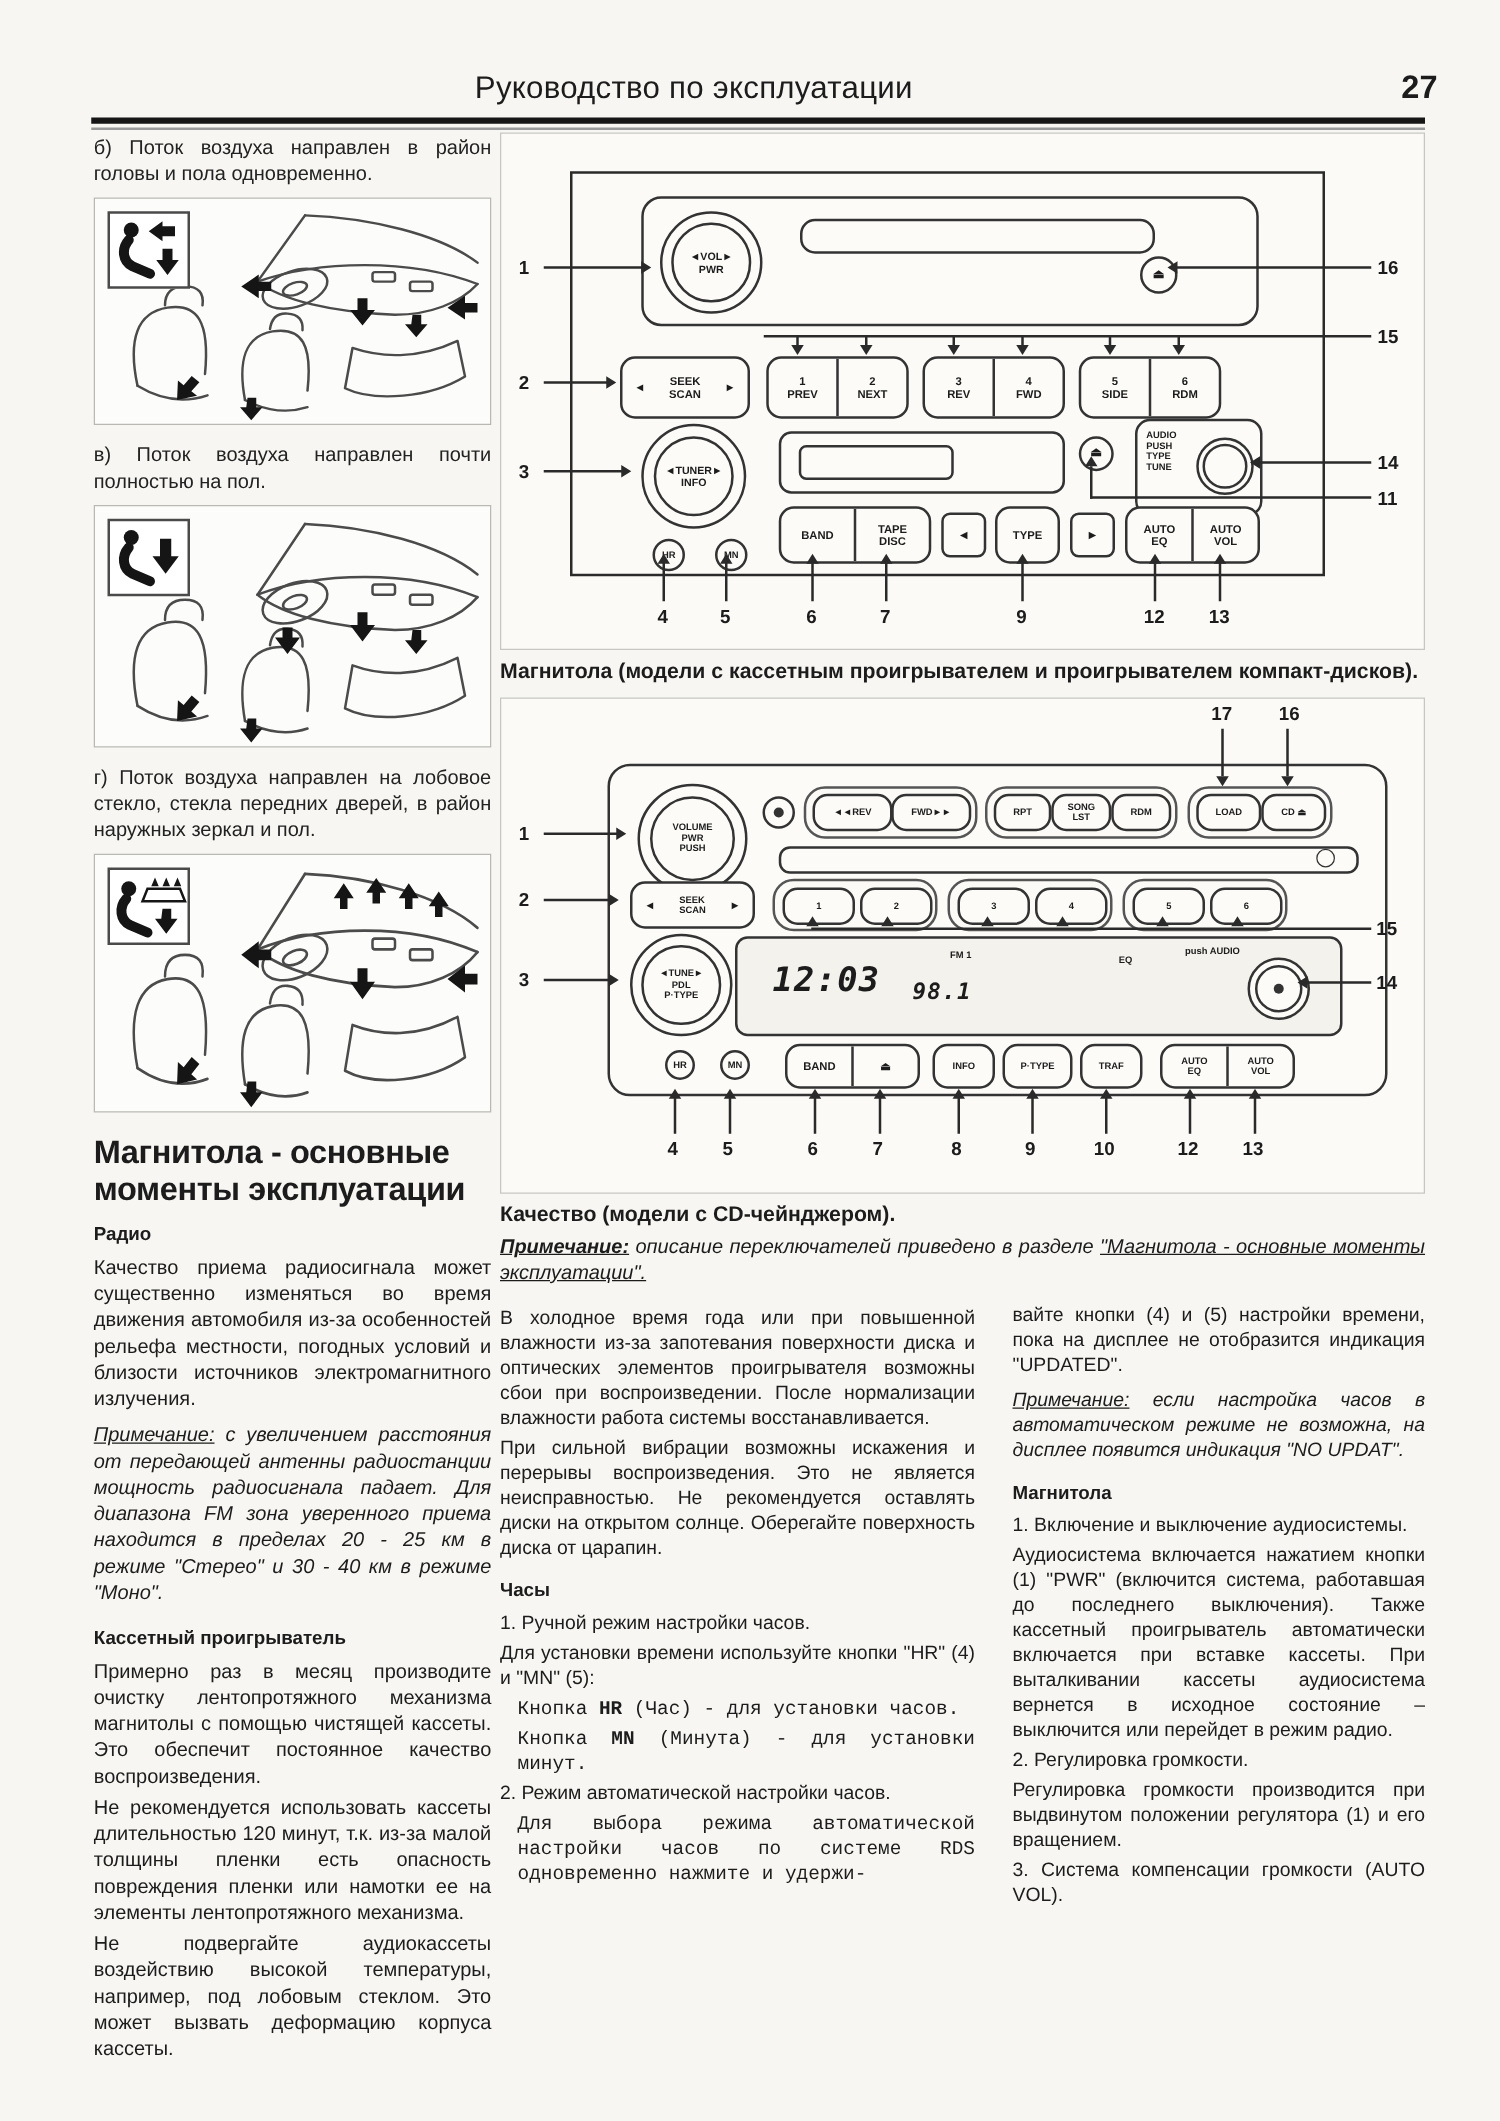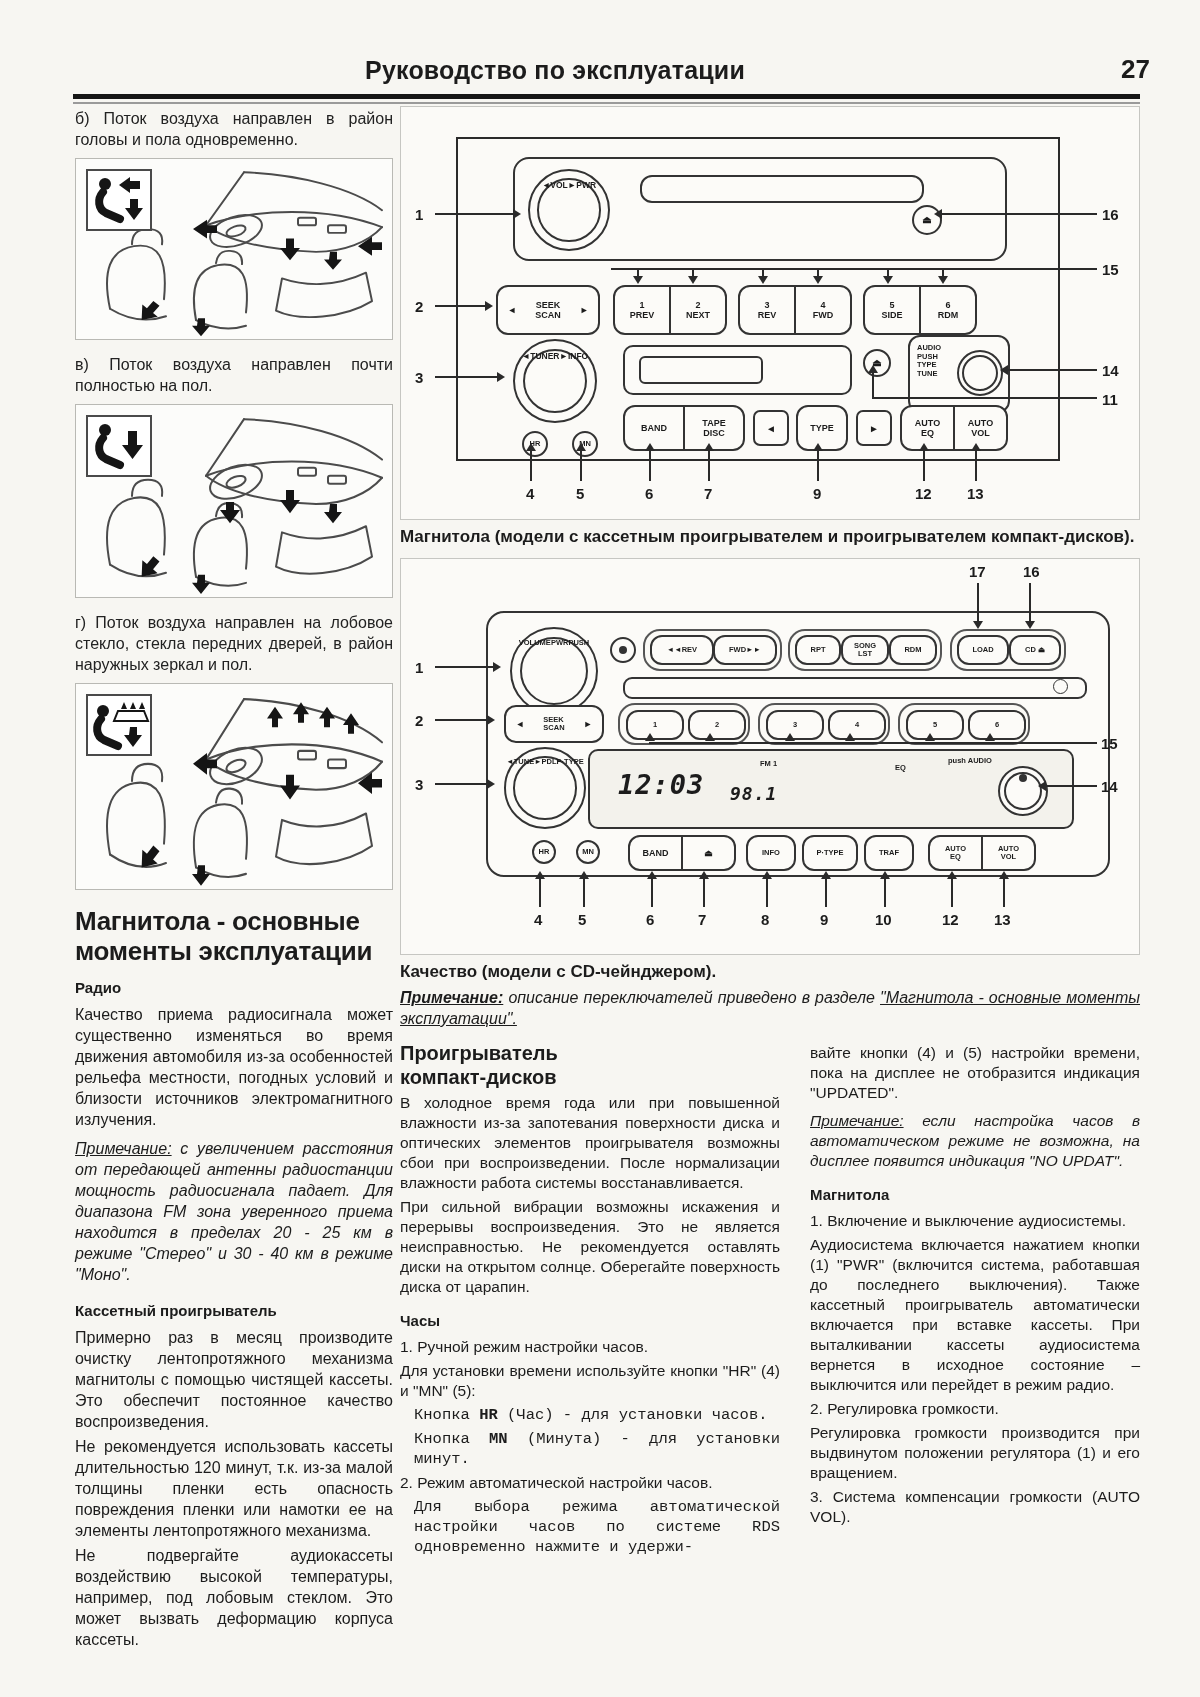--- a/index.html
+++ b/index.html
@@ -1,19 +1,19 @@
 <!DOCTYPE html>
 <html><head>
 <meta charset="utf-8">
 <style>
   html,body{margin:0;padding:0;background:#e8e8e6;}
   .page{position:relative;width:1200px;height:1697px;background:#f7f6f2;font-family:"Liberation Sans",sans-serif;color:#1c1c1c;overflow:hidden;}
   .abs{position:absolute;}
   
-  .hdr-title{position:absolute;top:56px;left:75px;width:960px;text-align:center;font-size:25px;font-weight:bold;letter-spacing:.2px;}
+  .hdr-title{position:absolute;top:56px;left:75px;width:960px;text-align:center;font-size:25px;font-weight:normal;letter-spacing:.2px;}
   .pageno{position:absolute;top:54px;right:50px;font-size:26px;font-weight:bold;}
   .rule1{position:absolute;top:94px;left:73px;width:1067px;height:5px;background:#161616;}
   .rule2{position:absolute;top:102px;left:73px;width:1067px;height:2px;background:#9a9a9a;}
   
   .leftcol{position:absolute;left:75px;top:108px;width:318px;}
   .cap{font-size:16px;line-height:21px;text-align:justify;color:#222;}
   .ill{position:relative;border:1px solid #b9b9b4;background:#fcfcfa;margin-top:8px;overflow:hidden;}
   .inset{position:absolute;left:10px;top:10px;width:62px;height:58px;border:2px solid #4a4a4a;background:#fff;}
   .h1{font-size:26px;line-height:30px;font-weight:bold;margin-top:16px;letter-spacing:-.3px;}
   .h2{font-size:15px;line-height:24px;font-weight:bold;margin-top:10px;}
@@ -23,21 +23,21 @@
   .u{text-decoration:underline;}
   
   .rightarea{position:absolute;left:400px;top:106px;width:740px;}
   .dbox{position:relative;border:1px solid #c6c6c2;background:#fbfaf7;}
   .d1{height:412px;}
   .d2{height:395px;margin-top:10px;}
   .dcap{font-weight:bold;font-size:17px;line-height:22px;margin-top:6px;text-align:justify;}
   .panel{position:absolute;border:2px solid #2a2a2a;}
   .face{position:absolute;border:2px solid #333;border-radius:16px;background:#fcfbf8;}
   .knob{position:absolute;border:2px solid #333;border-radius:50%;display:flex;align-items:center;justify-content:center;background:#fcfbf8;}
-  .knob-in{border:2px solid #333;border-radius:50%;width:76%;height:76%;display:flex;flex-direction:row;align-items:flex-start;justify-content:center;text-align:center;}
+  .knob-in{border:2px solid #333;border-radius:50%;width:76%;height:76%;display:flex;flex-direction:column;align-items:center;justify-content:center;text-align:center;}
   .kdot{width:8px;height:8px;border-radius:50%;background:#333;}
   .ktxt{font-size:8.5px;font-weight:bold;line-height:10px;white-space:nowrap;}
   .pill{position:absolute;border:2px solid #333;border-radius:12px;display:flex;align-items:stretch;background:#fcfbf8;overflow:hidden;}
   .pill.cen{align-items:center;justify-content:space-around;}
   .half{flex:1;display:flex;flex-direction:column;align-items:center;justify-content:center;font-size:9px;font-weight:bold;line-height:10px;text-align:center;}
   .half + .half{border-left:2px solid #333;}
   .btxt{font-size:9px;font-weight:bold;line-height:10px;text-align:center;}
   .tiny{font-size:7.5px;font-weight:bold;line-height:8.5px;}
   .sq{position:absolute;border:2px solid #333;border-radius:7px;display:flex;align-items:center;justify-content:center;font-size:10px;font-weight:bold;background:#fcfbf8;}
   .slot{position:absolute;border:2px solid #333;border-radius:12px;background:#fcfbf8;}
@@ -577,22 +577,20 @@
       <div class="co" style="left:474px;top:352px">10</div>
       <div class="co" style="left:541px;top:352px">12</div>
       <div class="co" style="left:593px;top:352px">13</div>
     </div>
 
     <div class="dcap">Качество (модели с CD-чейнджером).</div>
     <div class="body note" style="margin-top:4px;font-size:16px;line-height:21px"><span class="u" style="font-weight:bold">Примечание:</span><span> описание переключателей приведено в разделе </span><span class="u">"Магнитола - основные моменты эксплуатации".</span></div>
 
     <div class="cols">
       <div class="midcol">
-        <div class="h2b" style="margin-top:0">Проигрыватель
-компакт-дисков</div>
         <div class="body">В холодное время года или при повышенной влажности из-за запотевания поверхности диска и оптических элементов проигрывателя возможны сбои при воспроизведении. После нормализации влажности работа системы восстанавливается.</div>
         <div class="body">При сильной вибрации возможны искажения и перерывы воспроизведения. Это не является неисправностью. Не рекомендуется оставлять диски на открытом солнце. Оберегайте поверхность диска от царапин.</div>
         <div class="h2" style="margin-top:12px">Часы</div>
         <div class="body">1. Ручной режим настройки часов.</div>
         <div class="body">Для установки времени используйте кнопки "HR" (4) и "MN" (5):</div>
         <div class="body ind"><span>Кнопка </span><b>HR</b><span> (Час) - для установки часов.</span></div>
         <div class="body ind"><span>Кнопка </span><b>MN</b><span> (Минута) - для установки минут.</span></div>
         <div class="body">2. Режим автоматической настройки часов.</div>
         <div class="body ind">Для выбора режима автоматической настройки часов по системе RDS одновременно нажмите и удержи-</div>
       </div>

